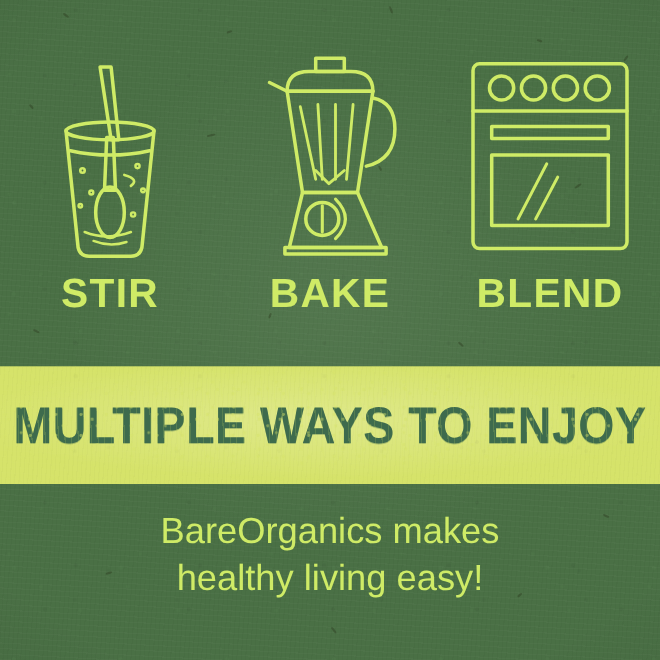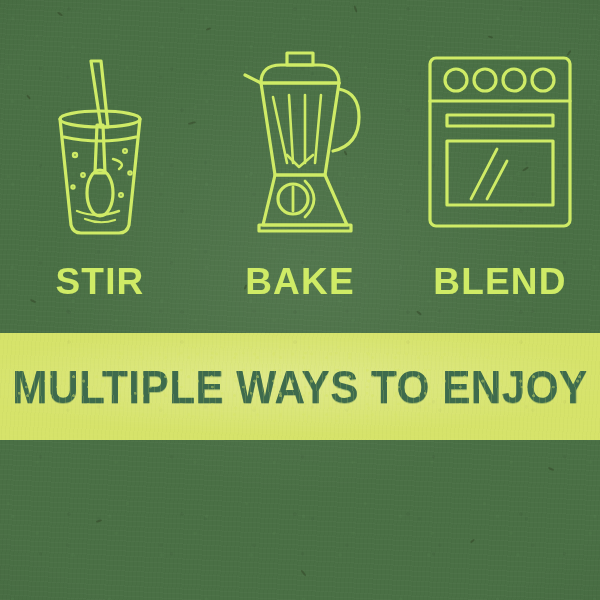--- a/index.html
+++ b/index.html
@@ -55,21 +55,21 @@
   }
   .icon-cell{
     width:200px; height:200px;
     display:flex; align-items:center; justify-content:center;
   }
   .icon-cell svg{ display:block; overflow:visible; }
 
   
   #labels{
     position:absolute; left:0; top:248px; width:600px; height:52px;
-    display:flex; align-items:flex-end; justify-content:center;
+    display:flex; align-items:flex-start; justify-content:center;
   }
   .label-cell{
     width:200px; text-align:center;
     color:#cfeb66;
     font-size:37px;
     font-weight:bold;
     letter-spacing:1.2px;
     line-height:1;
     font-family:"Liberation Sans", sans-serif;
   }
@@ -238,14 +238,18 @@
   </div>
 
   <div id="band">
     <div class="tex-a"></div>
     <div class="tex-b"></div>
     <div class="tex-c"></div>
     <div id="band-text">MULTIPLE WAYS TO ENJOY</div>
     <div id="band-distress"></div>
   </div>
 
+  <div id="tagline">
+    <div>BareOrganics makes</div>
+    <div>healthy living easy!</div>
+  </div>
 
 </div>
 
 </body></html>

